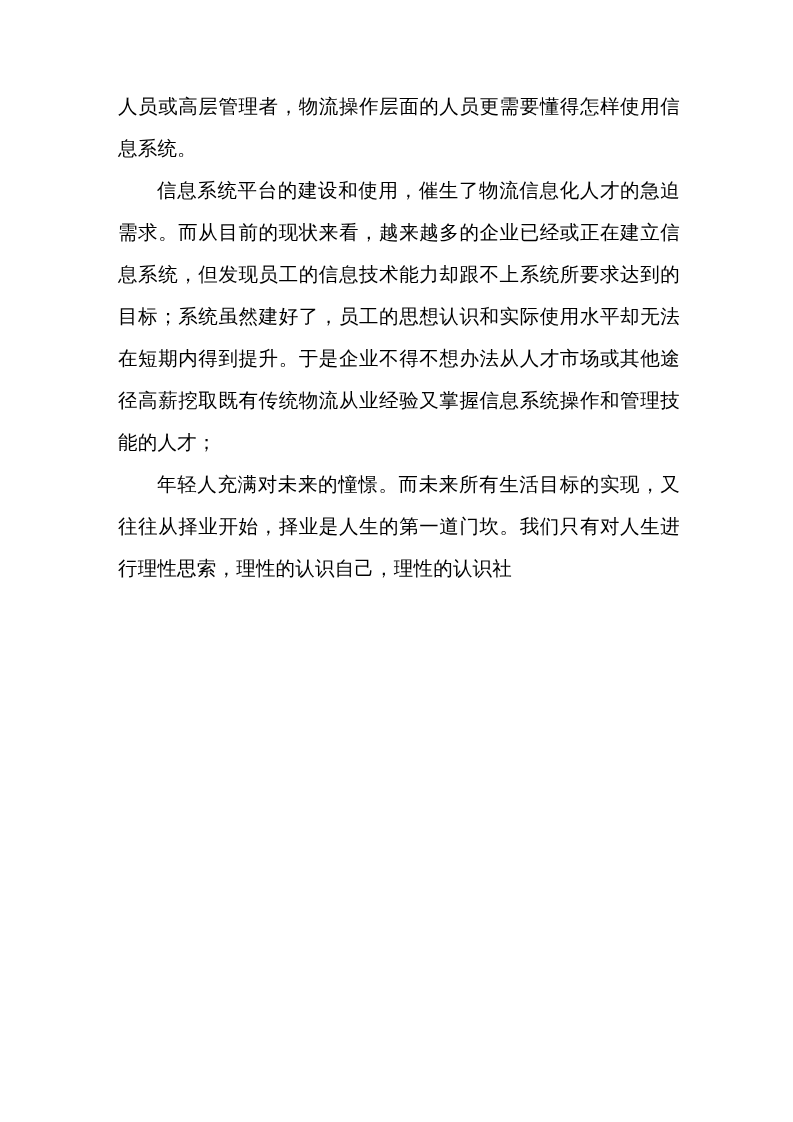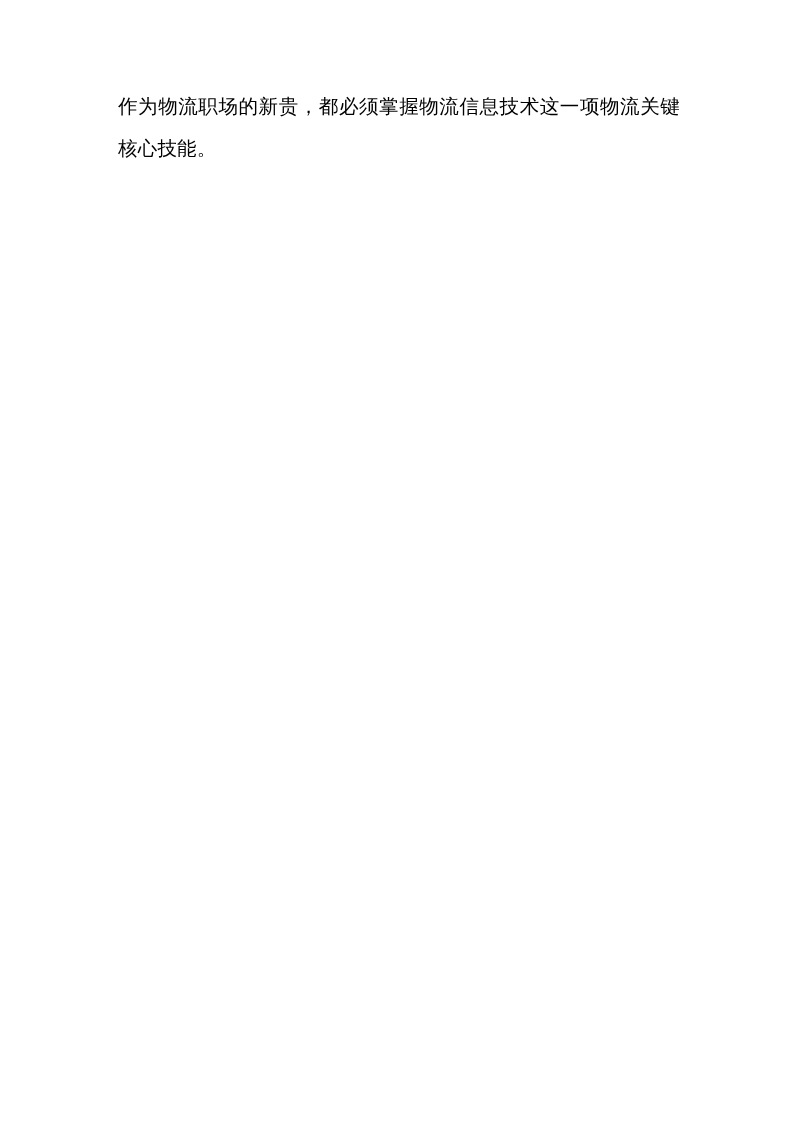--- a/index.html
+++ b/index.html
@@ -37,15 +37,17 @@
   }
   .para.indent {
     text-indent: 39px;
   }
 </style>
 </head>
 <body>
 
 <div class="page">
   <div class="doc-body">
-    <p class="para">作为物流职场的新贵，都必须掌握物流信息技术这一项物流关键核心技能。</p>
+    <p class="para">人员或高层管理者，物流操作层面的人员更需要懂得怎样使用信息系统。</p>
+    <p class="para indent">信息系统平台的建设和使用，催生了物流信息化人才的急迫需求。而从目前的现状来看，越来越多的企业已经或正在建立信息系统，但发现员工的信息技术能力却跟不上系统所要求达到的目标；系统虽然建好了，员工的思想认识和实际使用水平却无法在短期内得到提升。于是企业不得不想办法从人才市场或其他途径高薪挖取既有传统物流从业经验又掌握信息系统操作和管理技能的人才；</p>
+    <p class="para indent">年轻人充满对未来的憧憬。而未来所有生活目标的实现，又往往从择业开始，择业是人生的第一道门坎。我们只有对人生进行理性思索，理性的认识自己，理性的认识社</p>
   </div>
 </div>
 
 </body></html>

